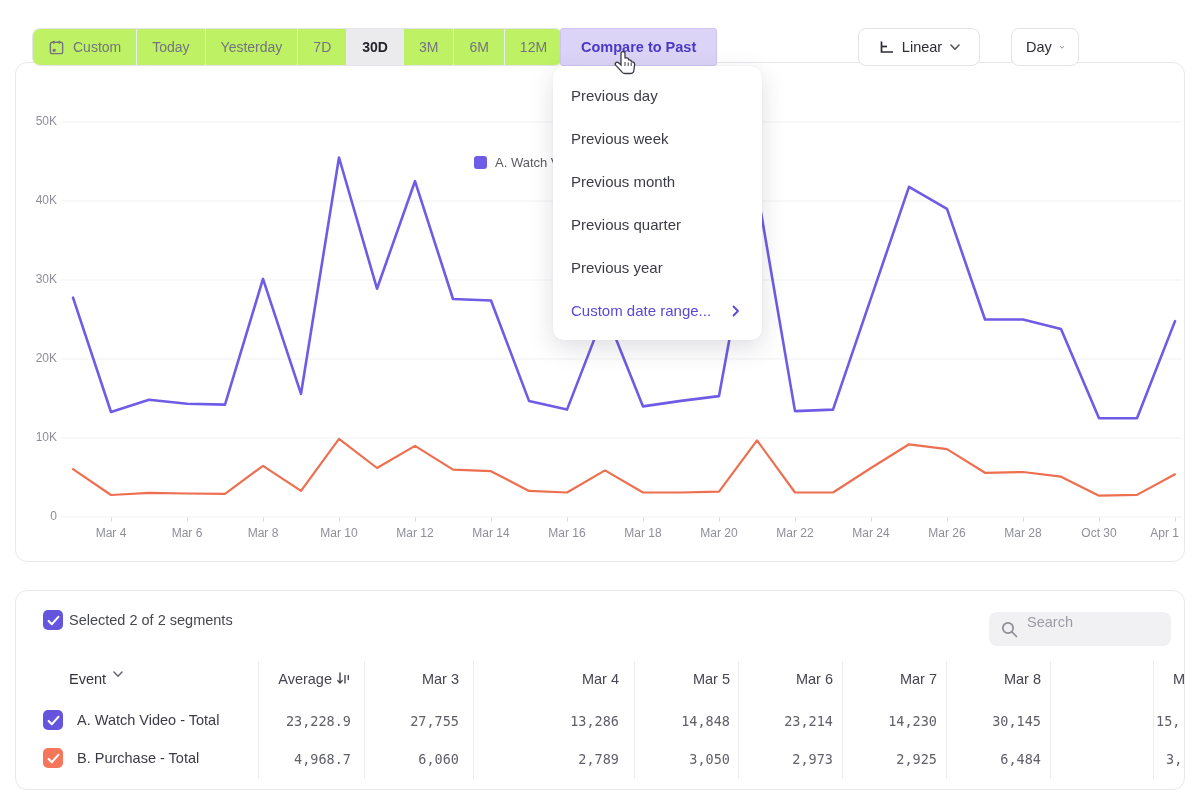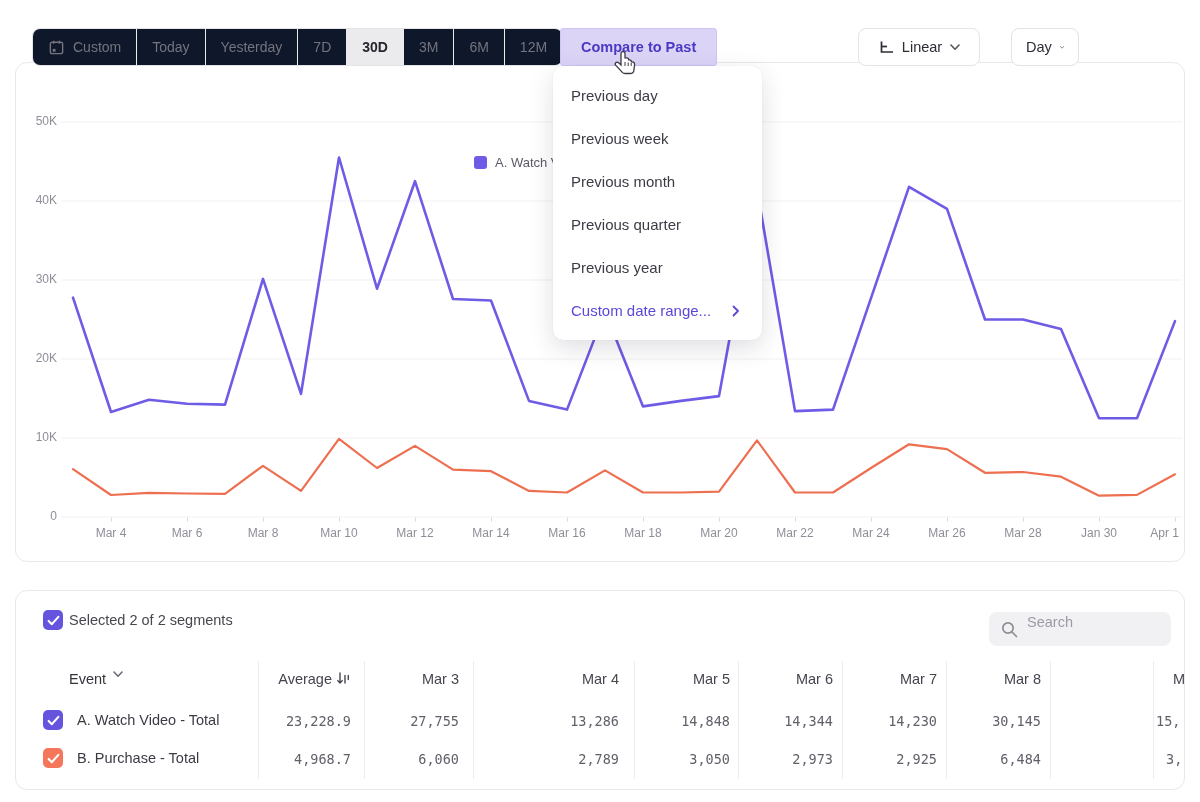--- a/index.html
+++ b/index.html
@@ -11,21 +11,21 @@
   .chart-panel { position:absolute; left:15px; top:62px; width:1170px; height:500px;
                  border:1px solid #e8e8ed; border-radius:12px; background:#fff; z-index:1; }
   .table-panel { position:absolute; left:15px; top:590px; width:1170px; height:200px;
                  border:1px solid #e8e8ed; border-radius:12px; background:#fff; z-index:1; overflow:hidden; }
 
   
   .toolbar { position:absolute; left:0; top:0; width:1200px; height:70px; z-index:5; }
   .presets { position:absolute; left:32px; top:28px; height:38px; display:flex; align-items:stretch;
              border:1px solid #e3e3e8; border-radius:8px; background:#fff; overflow:hidden; }
   .preset { display:flex; align-items:center; gap:8px; padding:0 15px; font-size:14px; color:#74747e;
-            border-right:1px solid #ececf0; cursor:pointer; white-space:nowrap; background:#0f172a; border-top:none; border-bottom:none; border-left:none; font-family:inherit; }
+            border-right:1px solid #ececf0; cursor:pointer; white-space:nowrap; background:#bef264; border-top:none; border-bottom:none; border-left:none; font-family:inherit; }
   .preset:last-child { border-right:none; }
   .preset.active { background:#ebebee; color:#25252d; font-weight:700; }
   .compare-btn { position:absolute; left:560px; top:28px; height:38px; padding:0 20px;
                  background:#dcd4f7; border:1px solid #cfc4f4; border-radius:3px;
                  color:#4a39c4; font-size:14.5px; font-weight:600; font-family:inherit; cursor:pointer; }
   .tb-btn { position:absolute; top:28px; height:38px; display:flex; align-items:center; justify-content:center; gap:8px;
             background:#fff; border:1px solid #e3e3e8; border-radius:8px; font-size:14.5px; font-weight:500;
             color:#2c2c34; font-family:inherit; cursor:pointer; padding:0 14px; }
   .btn-linear { left:858px; width:122px; }
   .btn-day    { left:988px; width:68px;margin-left:23px;  }
@@ -113,21 +113,21 @@
         <div class="xlab" style="left: 293px; top: 463px; text-align: center;">Mar 10</div>
         <div class="xlab" style="left: 369px; top: 463px; text-align: center;">Mar 12</div>
         <div class="xlab" style="left: 445px; top: 463px; text-align: center;">Mar 14</div>
         <div class="xlab" style="left: 521px; top: 463px; text-align: center;">Mar 16</div>
         <div class="xlab" style="left: 597px; top: 463px; text-align: center;">Mar 18</div>
         <div class="xlab" style="left: 673px; top: 463px; text-align: center;">Mar 20</div>
         <div class="xlab" style="left: 749px; top: 463px; text-align: center;">Mar 22</div>
         <div class="xlab" style="left: 825px; top: 463px; text-align: center;">Mar 24</div>
         <div class="xlab" style="left: 901px; top: 463px; text-align: center;">Mar 26</div>
         <div class="xlab" style="left: 977px; top: 463px; text-align: center;">Mar 28</div>
-        <div class="xlab" style="left: 1053px; top: 463px; text-align: center;">Jan 30</div>
+        <div class="xlab" style="left: 1053px; top: 463px; text-align: center;">Oct 30</div>
         <div class="xlab" style="left: 1103px; top: 463px; text-align: right;">Apr 1</div>
       </div>
     <div class="legend">
       <span class="legend-swatch" id="legend-swatch-a" style="background: rgb(110, 91, 230);"></span>
       <span class="legend-label">A. Watch Video - Total</span>
     </div>
   </div>
 
   <div class="toolbar">
     <div class="presets" id="presets">
@@ -240,21 +240,21 @@
         <div class="sel-check" style="left: 27px; top: 119px; background: rgb(101, 84, 221);">
           <svg width="13" height="11" viewBox="0 0 16 13">
             <polyline points="2,7 6,11 14,2" fill="none" stroke="#fff" stroke-width="2.6" stroke-linecap="round" stroke-linejoin="round"></polyline>
           </svg>
         </div>
         <div class="row-label" style="left: 61px; top: 121px;">A. Watch Video - Total</div>
         <div class="num right" style="left: 205px; top: 122px;">23,228.9</div>
         <div class="num right" style="left: 313px; top: 122px;">27,755</div>
         <div class="num right" style="left: 473px; top: 122px;">13,286</div>
         <div class="num right" style="left: 584px; top: 122px;">14,848</div>
-        <div class="num right" style="left: 687px; top: 122px;">14,344</div>
+        <div class="num right" style="left: 687px; top: 122px;">23,214</div>
         <div class="num right" style="left: 791px; top: 122px;">14,230</div>
         <div class="num right" style="left: 895px; top: 122px;">30,145</div>
         <div class="num" style="left: 1140px; top: 122px;">15,</div>
         <div class="sel-check" style="left: 27px; top: 157px; background: rgb(244, 119, 92);">
           <svg width="13" height="11" viewBox="0 0 16 13">
             <polyline points="2,7 6,11 14,2" fill="none" stroke="#fff" stroke-width="2.6" stroke-linecap="round" stroke-linejoin="round"></polyline>
           </svg>
         </div>
         <div class="row-label" style="left: 61px; top: 159px;">B. Purchase - Total</div>
         <div class="num right" style="left: 205px; top: 160px;">4,968.7</div>

